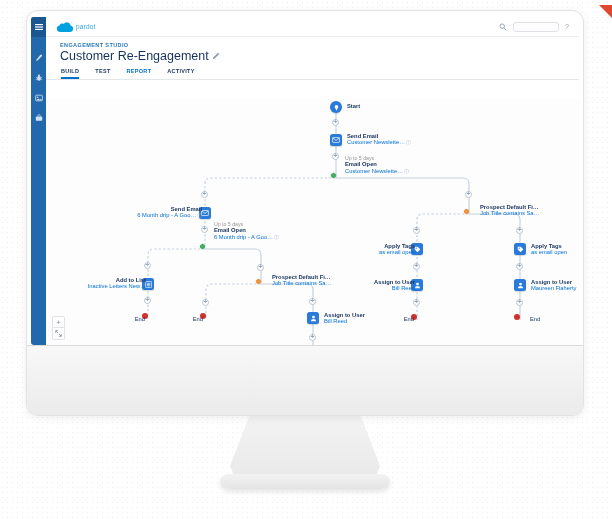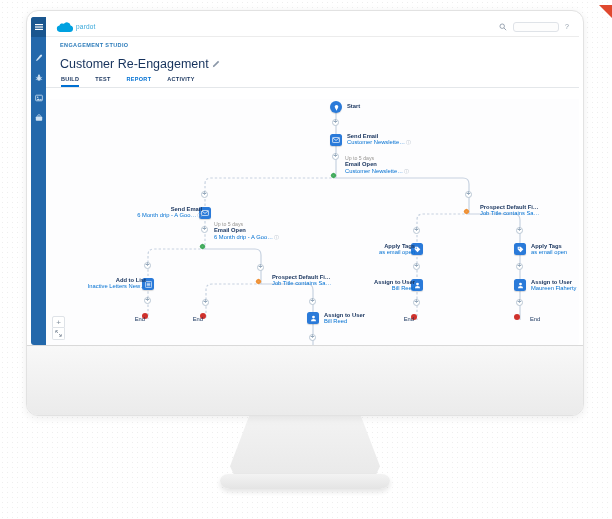--- a/index.html
+++ b/index.html
@@ -37,21 +37,21 @@
   .logo { display:flex; align-items:center; gap:2px; }
   .logo-product { font-size:6.5px; color:#36a7da; letter-spacing:.2px; }
   .topbar-right { margin-left:auto; display:flex; align-items:center; gap:6px; }
   .search-box { width:46px; height:10px; border:1px solid #dfe3e8; border-radius:3px;
                 font-size:5.5px; padding:0 3px; background:#fdfdfd; color:#333; }
   .help { font-size:7px; color:#8b98a6; }
 
   .content { position:absolute; left:15px; right:0; top:20px; bottom:0; background:#fff; }
   .page-head { padding:5px 0 0 14px; }
   .eyebrow { font-size:5.5px; font-weight:bold; letter-spacing:.4px; color:#2a7ab9; }
-  .title-row { display:flex; align-items:center; gap:3px; margin-top:9px; }
+  .title-row { display:flex; align-items:center; gap:3px; margin-top:1px; }
   .page-title { font-size:12.5px; color:#16325c; }
   .tabs { display:flex; gap:16px; padding-left:15px; margin-top:5px;
           border-bottom:1px solid #e4e7ea; }
   .tab { font-size:5.5px; font-weight:bold; letter-spacing:.3px; color:#16325c;
          padding-bottom:3px; cursor:pointer; }
   .tab.active { border-bottom:2px solid #0070d2; }
   .tab.link { color:#0070d2; }
 
   
   .canvas { position:absolute; left:0; right:0; top:62px; bottom:0; background:#fdfdfe; }

